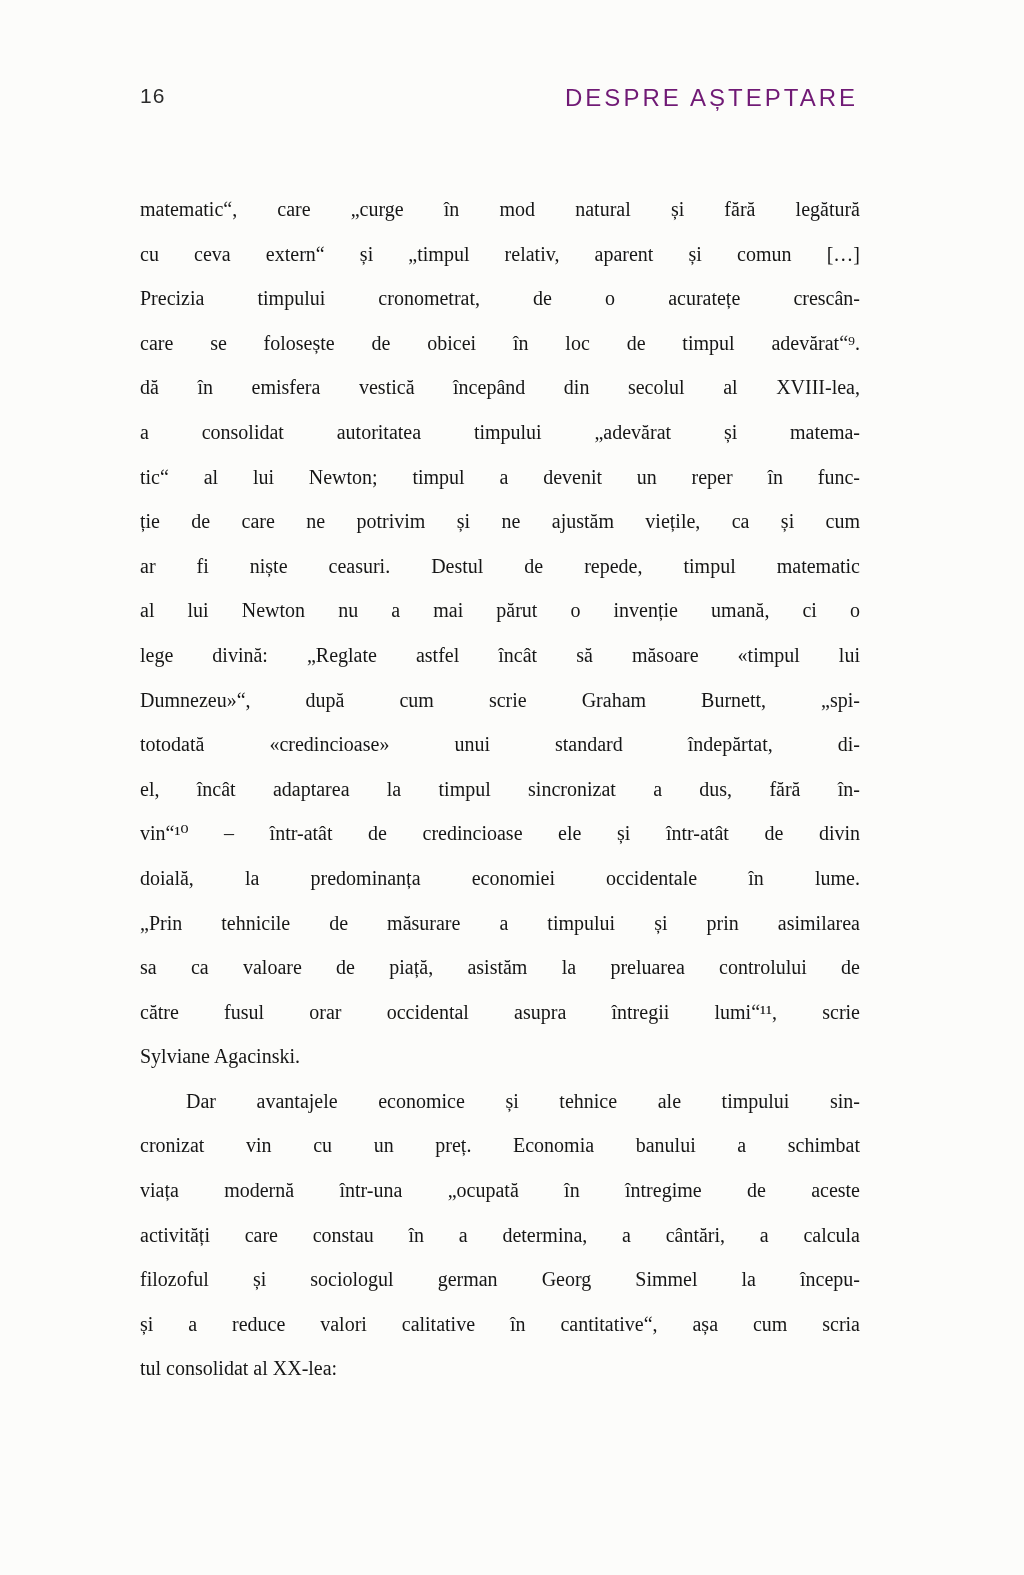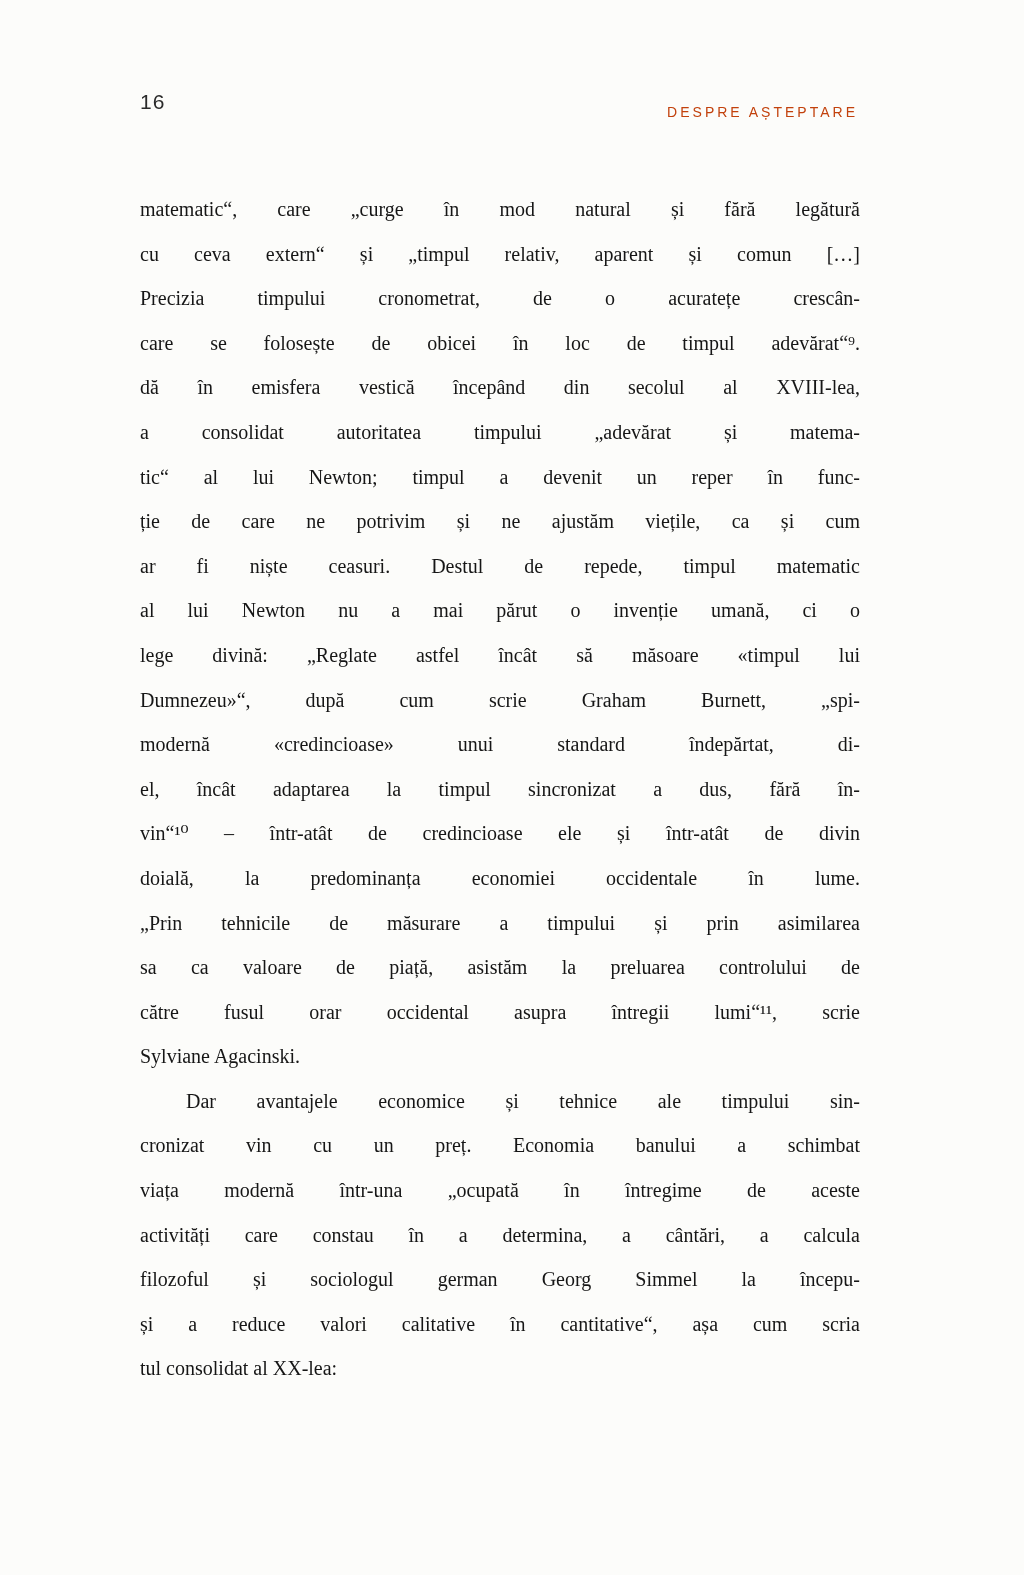--- a/index.html
+++ b/index.html
@@ -18,34 +18,33 @@
     background: #fcfcfa;
     overflow: hidden;
   }
   .page-header {
     position: absolute;
     top: 84px;
     left: 140px;
     width: 718px;
     display: flex;
     justify-content: space-between;
-    align-items: center;
+    align-items: flex-start;
     font-family: "Liberation Sans", "DejaVu Sans", sans-serif;
     color: #2b2b2b;
   }
   .page-number {
     font-size: 21px;
     letter-spacing: 1px;
   }
   .running-title {
-    font-size: 14px;
+    font-size: 24px;
     letter-spacing: 3px;
     font-weight: 400;
-    color: #c2410c;
-    margin-top: 20px;
+    color: #701a75;
   }
   .page-body {
     position: absolute;
     top: 187px;
     left: 140px;
     width: 720px;
     font-size: 20px;
     line-height: 44.6px;
     color: #161616;
   }
@@ -74,21 +73,21 @@
         <div class="line just">Precizia timpului cronometrat, de o acuratețe crescân-</div>
         <div class="line just">care se folosește de obicei în loc de timpul adevărat“⁹.</div>
         <div class="line just">dă în emisfera vestică începând din secolul al XVIII-lea,</div>
         <div class="line just">a consolidat autoritatea timpului „adevărat și matema-</div>
         <div class="line just">tic“ al lui Newton; timpul a devenit un reper în func-</div>
         <div class="line just">ție de care ne potrivim și ne ajustăm viețile, ca și cum</div>
         <div class="line just">ar fi niște ceasuri. Destul de repede, timpul matematic</div>
         <div class="line just">al lui Newton nu a mai părut o invenție umană, ci o</div>
         <div class="line just">lege divină: „Reglate astfel încât să măsoare «timpul lui</div>
         <div class="line just">Dumnezeu»“, după cum scrie Graham Burnett, „spi-</div>
-        <div class="line just">modernă «credincioase» unui standard îndepărtat, di-</div>
+        <div class="line just">totodată «credincioase» unui standard îndepărtat, di-</div>
         <div class="line just">el, încât adaptarea la timpul sincronizat a dus, fără în-</div>
         <div class="line just">vin“¹⁰ – într-atât de credincioase ele și într-atât de divin</div>
         <div class="line just">doială, la predominanța economiei occidentale în lume.</div>
         <div class="line just">„Prin tehnicile de măsurare a timpului și prin asimilarea</div>
         <div class="line just">sa ca valoare de piață, asistăm la preluarea controlului de</div>
         <div class="line just">către fusul orar occidental asupra întregii lumi“¹¹, scrie</div>
         <div class="line">Sylviane Agacinski.</div>
       </div>
     <div class="paragraph">
         <div class="line just indent">Dar avantajele economice și tehnice ale timpului sin-</div>

